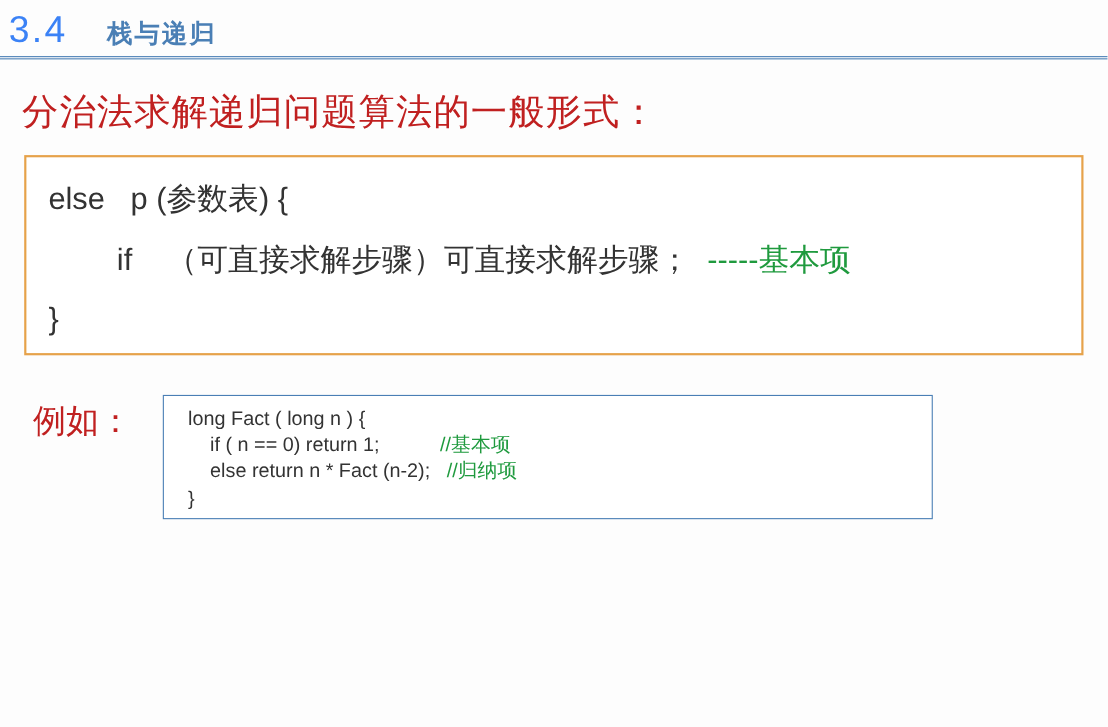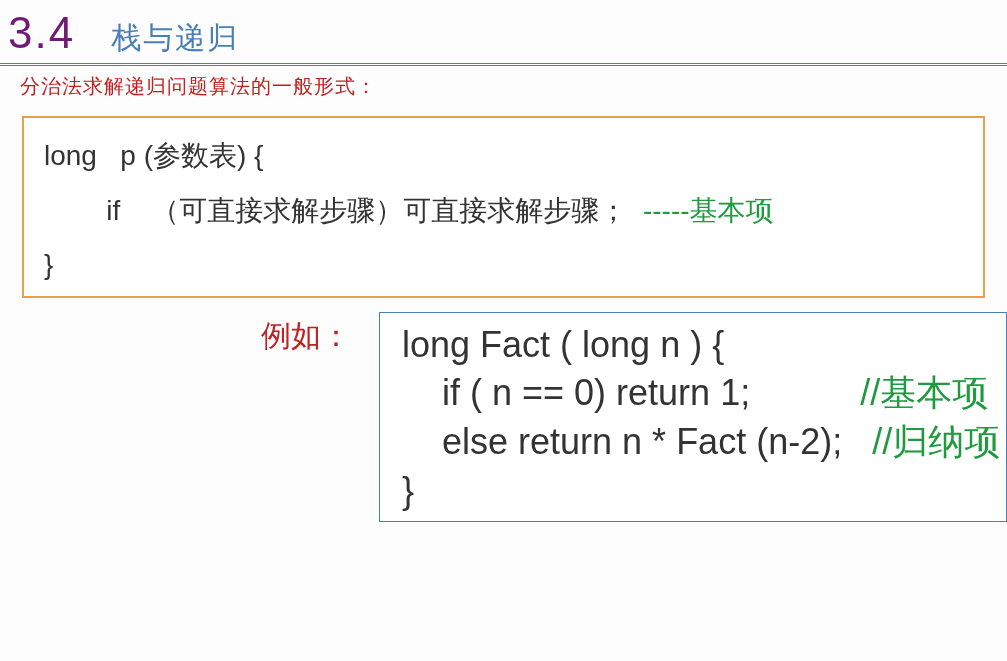--- a/index.html
+++ b/index.html
@@ -11,88 +11,87 @@
       overflow: hidden;
       padding: 0;
     }
     .header {
       display: flex;
       align-items: baseline;
       padding: 8px 0 4px 8px;
       border-bottom: 3px double #4a7fb5;
     }
     .section-num {
-      color: #701a75;
-      font-size: 44px;
+      color: #3b82f6;
+      font-size: 34px;
       font-weight: 400;
       margin-right: 36px;
       letter-spacing: 2px;
     }
     .section-title {
       color: #4a7fb5;
-      font-size: 30px;
-      font-weight: 400;
+      font-size: 23px;
+      font-weight: 700;
       letter-spacing: 2px;
     }
     .subtitle {
       color: #c02020;
-      font-size: 20px;
+      font-size: 33px;
       font-weight: 400;
-      margin: 7px 0 0 20px;
+      margin: 26px 0 0 20px;
       letter-spacing: 1px;
     }
     .code-box-1 {
       border: 2px solid #e6a24a;
       margin: 16px 22px 0 22px;
       padding: 18px 20px 10px 20px;
       background: #ffffff;
       font-size: 28px;
       color: #333;
       line-height: 1.45;
     }
     .code-line { white-space: pre; margin-bottom: 14px; }
     .code-line:last-child { margin-bottom: 0; }
     .green { color: #1f9a3e; }
     .example-row {
       display: flex;
-      margin-top: 14px;
+      margin-top: 36px;
       align-items: flex-start;
-      justify-content: flex-end;
     }
     .example-label {
       color: #c02020;
       font-size: 30px;
       margin-left: 30px;
       margin-right: 28px;
       padding-top: 4px;
     }
     .code-box-2 {
       border: 1.5px solid #4a7fb5;
       background: #ffffff;
       padding: 8px 8px 6px 22px;
-      font-size: 36px;
+      font-size: 18px;
       color: #333;
       line-height: 1.35;
       flex: 0 0 auto;
-      width: 628px;
+      width: 700px;
     }
     .ex-line { white-space: pre; }
   </style>
 </head>
 <body>
 
 <div class="header">
   <span class="section-num">3.4</span>
   <span class="section-title">栈与递归</span>
 </div>
 
 <div class="subtitle">分治法求解递归问题算法的一般形式：</div>
 
 <div class="code-box-1">
-  <div class="code-line">long   p (参数表) {</div>
+  <div class="code-line">else   p (参数表) {</div>
   <div class="code-line"><span>        if    （可直接求解步骤）可直接求解步骤；</span><span class="green">  -----</span><span class="green">基本项</span></div>
   <div class="code-line">}</div>
 </div>
 
 <div class="example-row">
   <div class="example-label">例如：</div>
   <div class="code-box-2">
     <div class="ex-line">long Fact ( long n ) {</div>
     <div class="ex-line"><span>    if ( n == 0) return 1;           </span><span class="green">//基本项</span></div>
     <div class="ex-line"><span>    else return n * Fact (n-2);   </span><span class="green">//归纳项</span></div>

